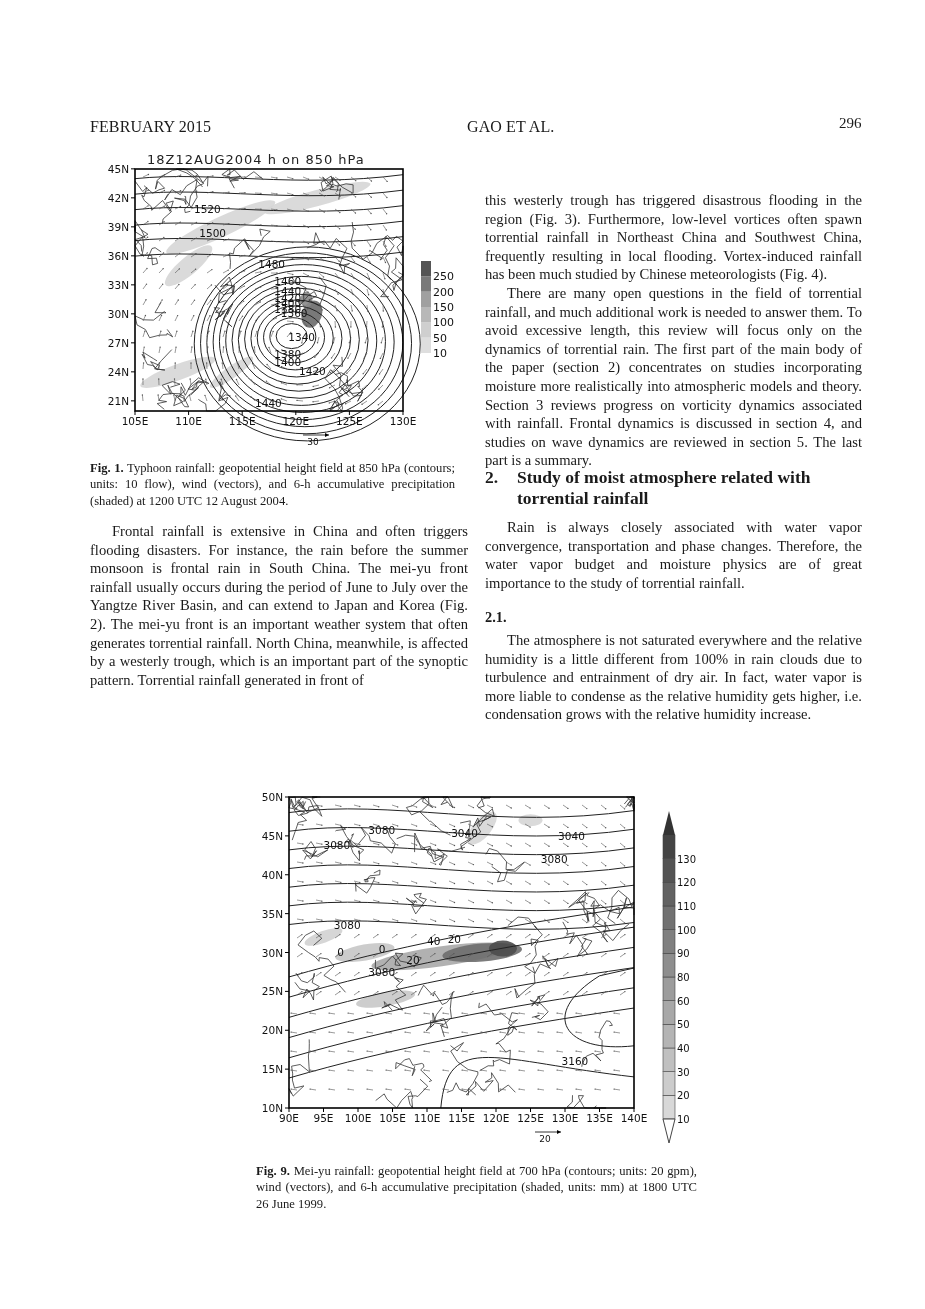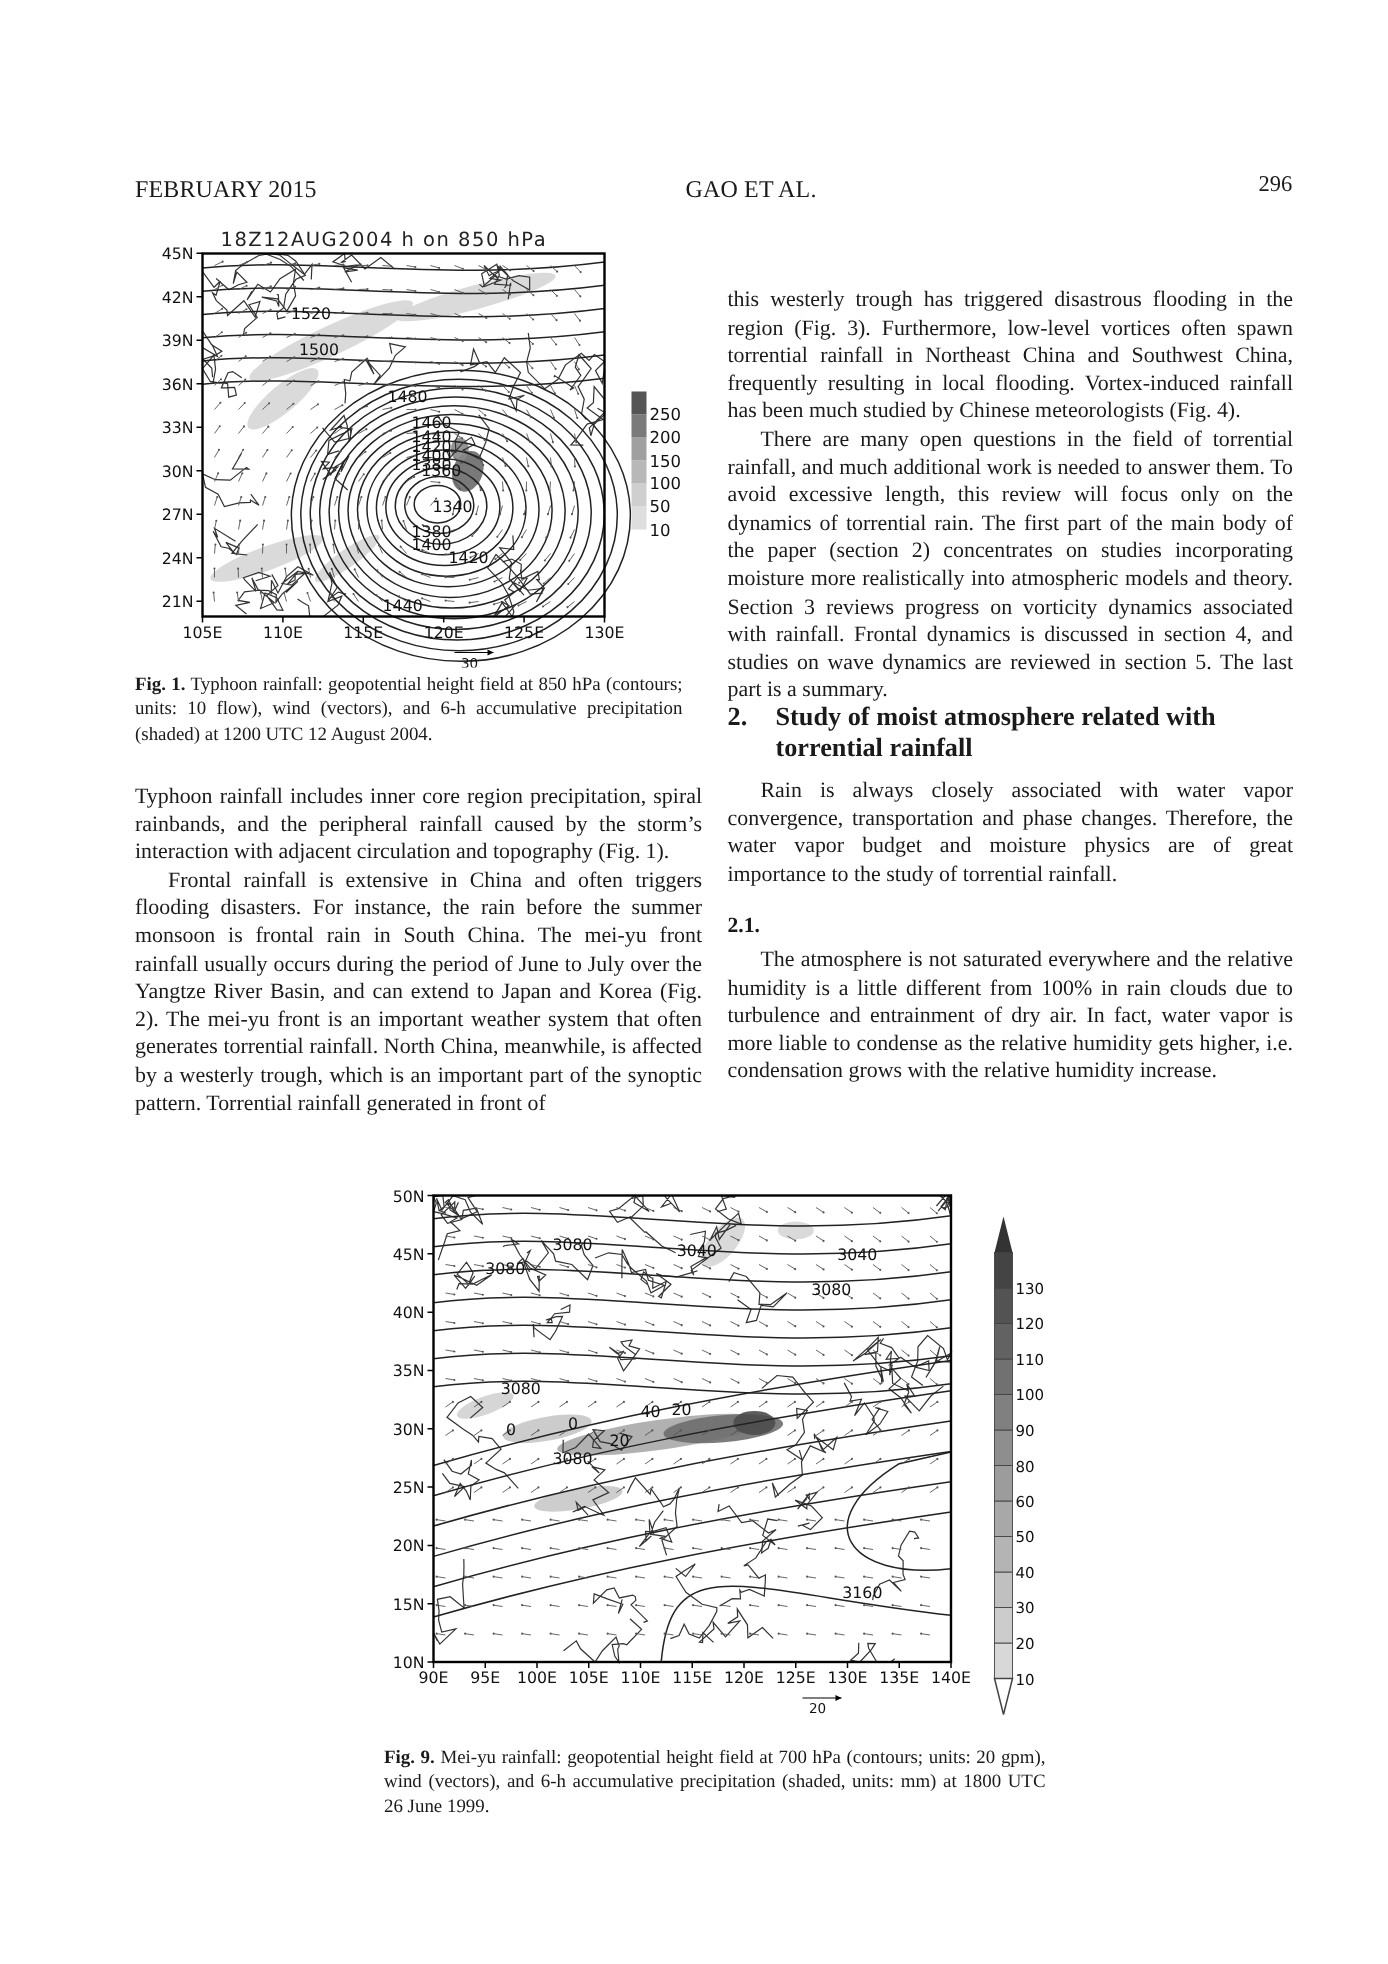--- a/index.html
+++ b/index.html
@@ -20,21 +20,21 @@
   .maplabel { font-size:10.5px; fill:#111; }
   .ticklabel { font-size:10.5px; fill:#111; }
   .cont { fill:none; stroke:#222; stroke-width:1; }
   .border { fill:none; stroke:#333; stroke-width:0.8; }
   .vec { stroke:#555; stroke-width:0.6; }
 </style>
 </head>
 <body>
 
 <div class="abs hdr" style="left:90px;">FEBRUARY 2015</div>
-<div class="abs hdr" style="left:457px;">GAO ET AL.</div>
+<div class="abs hdr" style="left:467px;">GAO ET AL.</div>
 <div class="abs pagenum" style="left:839px;">296</div>
 
 <svg class="abs" style="left:85px; top:145px;" width="395" height="300" id="fig1">
     <text x="62" y="19" font-size="13" fill="#222" letter-spacing="1">18Z12AUG2004 h on 850 hPa</text>
     <g>
       <ellipse cx="135.76" cy="82.07999999999998" rx="60" ry="10" fill="#d6d6d6" transform="rotate(-25 135.76 82.07999999999998)" opacity="0.9"></ellipse>
       <ellipse cx="232.24" cy="53.03999999999999" rx="55" ry="8" fill="#d6d6d6" transform="rotate(-15 232.24 53.03999999999999)" opacity="0.9"></ellipse>
       <ellipse cx="103.6" cy="120.80000000000001" rx="30" ry="9" fill="#d6d6d6" transform="rotate(-40 103.6 120.80000000000001)" opacity="0.9"></ellipse>
       <ellipse cx="92.88" cy="227.28" rx="40" ry="8" fill="#d6d6d6" transform="rotate(-20 92.88 227.28)" opacity="0.9"></ellipse>
       <ellipse cx="146.48" cy="227.28" rx="26" ry="6" fill="#d6d6d6" transform="rotate(-35 146.48 227.28)" opacity="0.9"></ellipse>
@@ -622,27 +622,26 @@
     <rect x="336" y="131.33333333333331" width="10" height="15.333333333333334" fill="#7a7a7a" stroke="none" stroke-width="0.6"></rect>
     <rect x="336" y="116" width="10" height="15.333333333333334" fill="#555555" stroke="none" stroke-width="0.6"></rect>
     <text x="348" y="212" font-size="11" fill="#111">10</text>
     <text x="348" y="196.66666666666666" font-size="11" fill="#111">50</text>
     <text x="348" y="181.33333333333334" font-size="11" fill="#111">100</text>
     <text x="348" y="166" font-size="11" fill="#111">150</text>
     <text x="348" y="150.66666666666666" font-size="11" fill="#111">200</text>
     <text x="348" y="135.33333333333331" font-size="11" fill="#111">250</text>
   </svg>
 
-<div class="abs caption" style="left:90px; top:448px; width:365px; text-align:justify;">
+<div class="abs caption" style="left:90px; top:460px; width:365px; text-align:justify;">
   <b>Fig. 1.</b>
   <span>Typhoon rainfall: geopotential height field at 850 hPa (contours; units: 10 flow), wind (vectors), and 6-h accumulative precipitation (shaded) at 1200 UTC 12 August 2004.</span>
 </div>
 
 <div class="abs col" style="left:90px; top:522px; width:378px;">
-  <p>Typhoon rainfall includes inner core region precipitation, spiral rainbands, and the peripheral rainfall caused by the storm’s interaction with adjacent circulation and topography (Fig. 1).</p>
   <p class="indent">Frontal rainfall is extensive in China and often triggers flooding disasters. For instance, the rain before the summer monsoon is frontal rain in South China. The mei-yu front rainfall usually occurs during the period of June to July over the Yangtze River Basin, and can extend to Japan and Korea (Fig. 2). The mei-yu front is an important weather system that often generates torrential rainfall. North China, meanwhile, is affected by a westerly trough, which is an important part of the synoptic pattern. Torrential rainfall generated in front of</p>
 </div>
 
 <div class="abs col" style="left:485px; top:155px; width:377px;margin-top:36px;">
   <p>this westerly trough has triggered disastrous flooding in the region (Fig. 3). Furthermore, low-level vortices often spawn torrential rainfall in Northeast China and Southwest China, frequently resulting in local flooding. Vortex-induced rainfall has been much studied by Chinese meteorologists (Fig. 4).</p>
   <p class="indent">There are many open questions in the field of torrential rainfall, and much additional work is needed to answer them. To avoid excessive length, this review will focus only on the dynamics of torrential rain. The first part of the main body of the paper (section 2) concentrates on studies incorporating moisture more realistically into atmospheric models and theory. Section 3 reviews progress on vorticity dynamics associated with rainfall. Frontal dynamics is discussed in section 4, and studies on wave dynamics are reviewed in section 5. The last part is a summary.</p>
 </div>
 
 <div class="abs sec" style="left:485px; top:467px; width:377px;">
   <span style="position:absolute; left:0;">2.</span>

